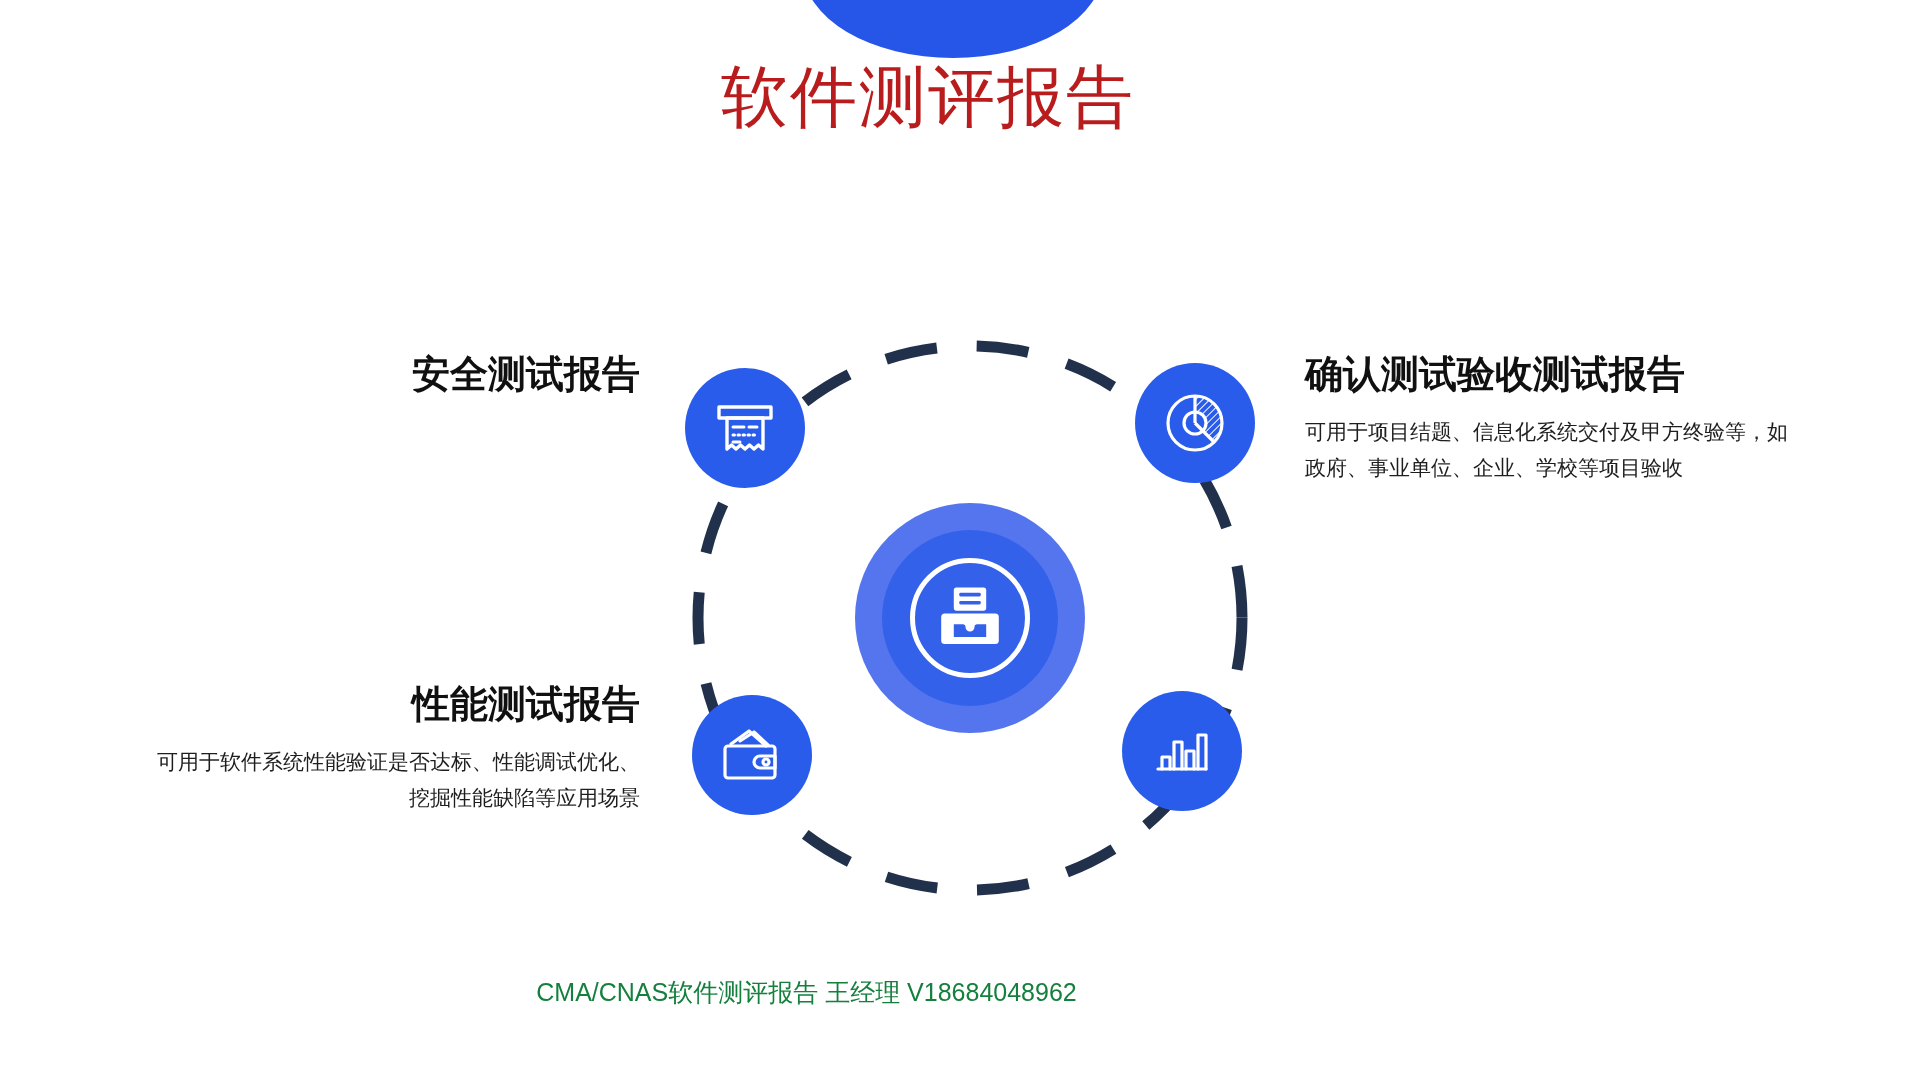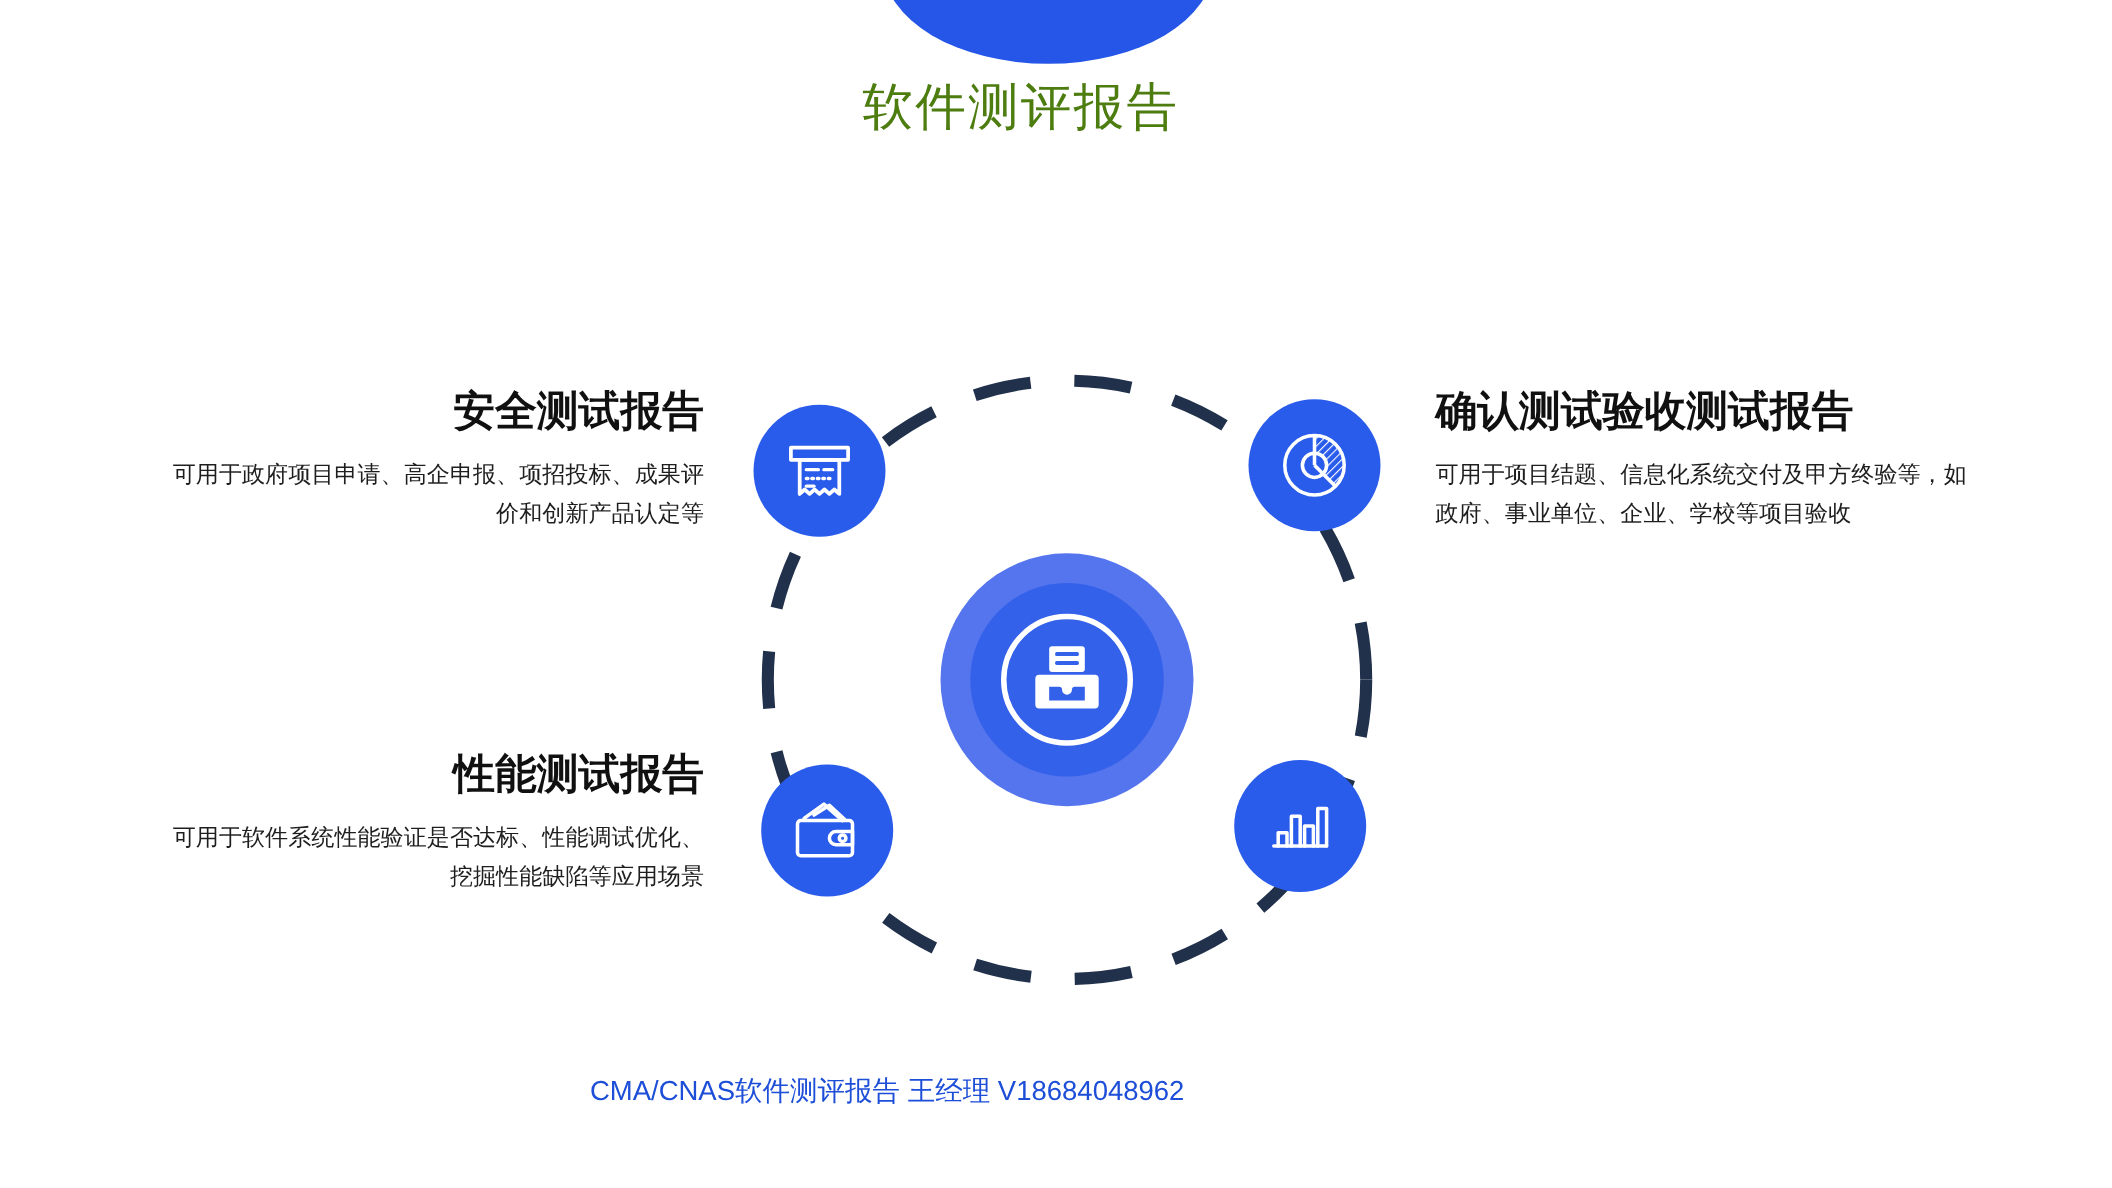--- a/index.html
+++ b/index.html
@@ -30,24 +30,24 @@
     border-radius: 50%;
   }
 
   
   .page-title {
     position: absolute;
     left: 0;
     top: 62px;
     width: 1856px;
     text-align: center;
-    font-size: 46px;
+    font-size: 67px;
     line-height: 70px;
     letter-spacing: 2px;
-    color: #4d7c0f;
+    color: #b91c1c;
     font-weight: 400;
     white-space: nowrap;
   }
 
   
   .diagram {
     position: absolute;
     left: 685px;
     top: 333px;
     width: 570px;
@@ -139,21 +139,21 @@
 
   
   .footer {
     position: absolute;
     left: 0;
     top: 975px;
     width: 1613px;
     text-align: center;
     font-size: 25px;
     line-height: 34px;
-    color: #1d4ed8;
+    color: #15803d;
     white-space: nowrap;
   }
 </style>
 </head>
 <body>
 
 <div id="stage">
 
   <div class="top-blob"></div>
 
@@ -226,21 +226,20 @@
           <path d="M25 51 v-27 h8 v27"></path>
           <path d="M37 51 v-18 h8 v18"></path>
           <path d="M49 51 v-34 h8 v34"></path>
         </g>
       </svg>
     </div>
   </div>
 
   <div class="block block-tl left">
     <h2>安全测试报告</h2>
-    <p>可用于政府项目申请、高企申报、项招投标、成果评价和创新产品认定等</p>
   </div>
 
   <div class="block block-tr right">
     <h2>确认测试验收测试报告</h2>
     <p>可用于项目结题、信息化系统交付及甲方终验等，如政府、事业单位、企业、学校等项目验收</p>
   </div>
 
   <div class="block block-bl left">
     <h2>性能测试报告</h2>
     <p>可用于软件系统性能验证是否达标、性能调试优化、挖掘性能缺陷等应用场景</p>

